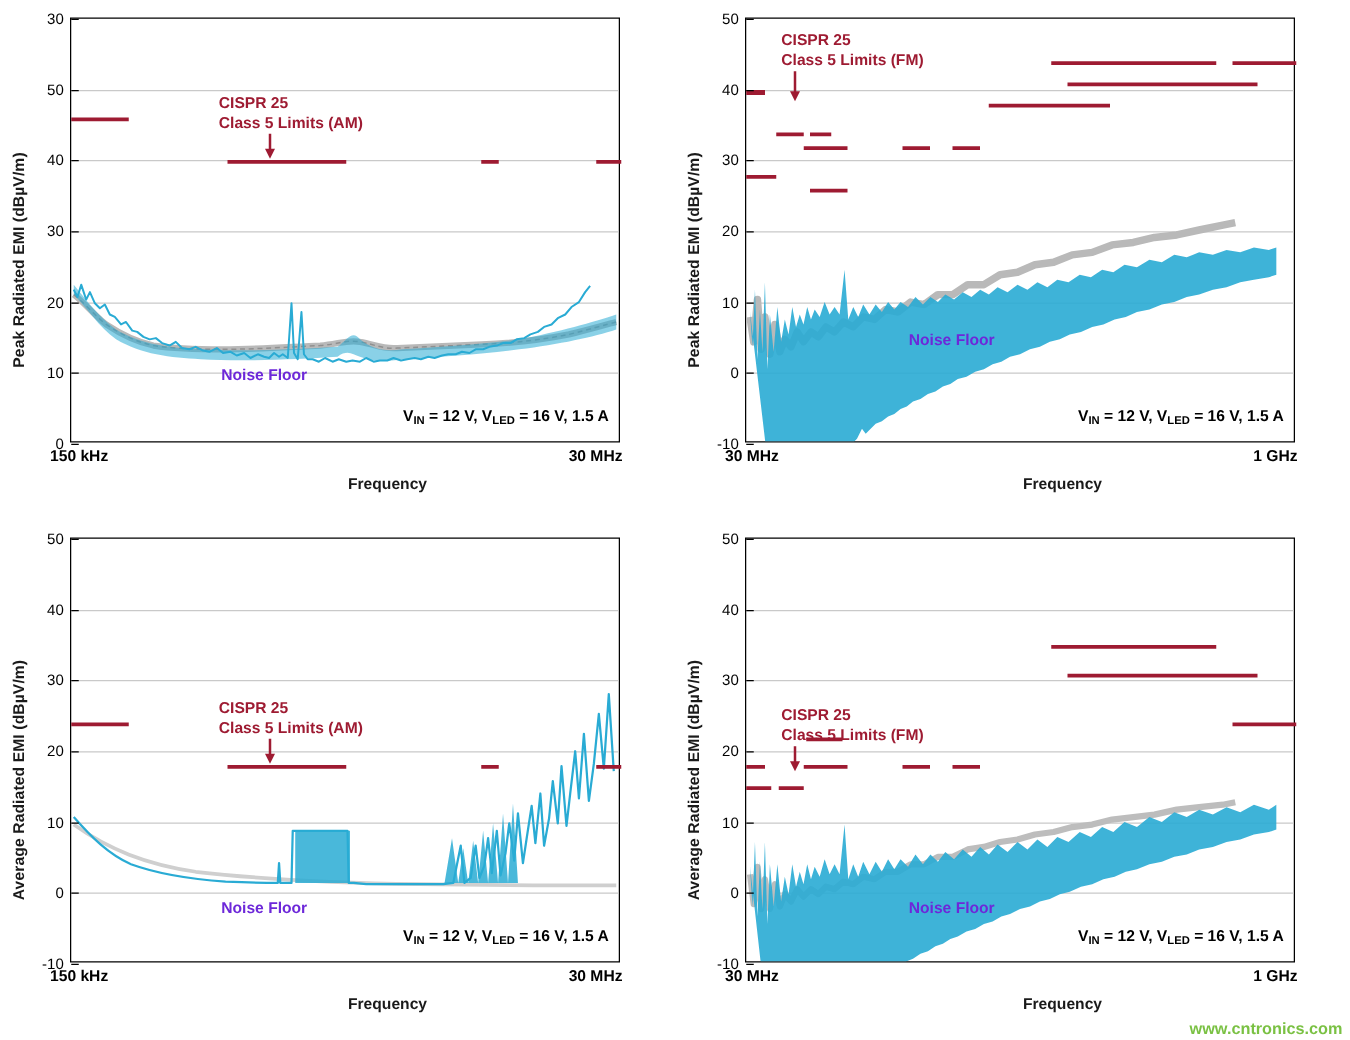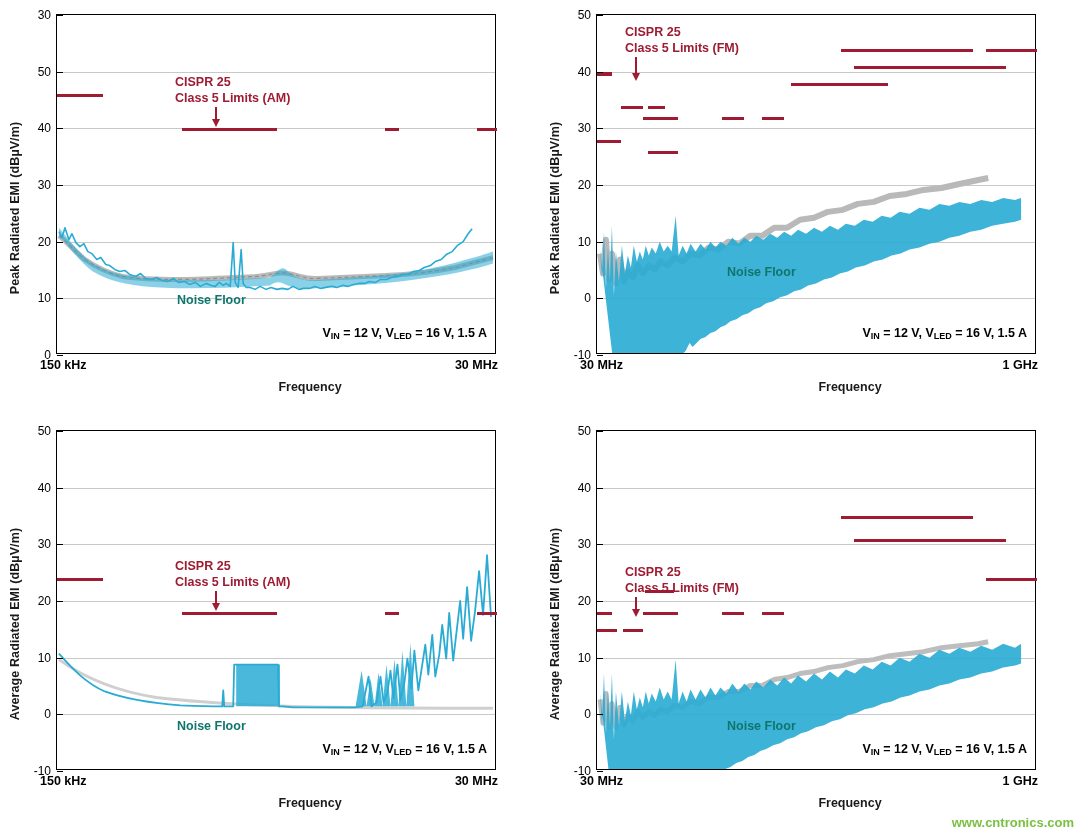--- a/index.html
+++ b/index.html
@@ -108,21 +108,21 @@
     border-left:4px solid transparent;
     border-right:4px solid transparent;
     border-top:8px solid #9e1b32;
   }
   .arrow-stem{
     position:absolute;
     width:1.5px;background:#9e1b32;
   }
   .noise{
     position:absolute;
-    color:#0f766e;
+    color:#6d28d9;
     font-size:12.5px;
     font-weight:bold;
     white-space:nowrap;
   }
   .cond{
     position:absolute;
     font-size:12.5px;
     font-weight:bold;
     color:#000;
     white-space:nowrap;

